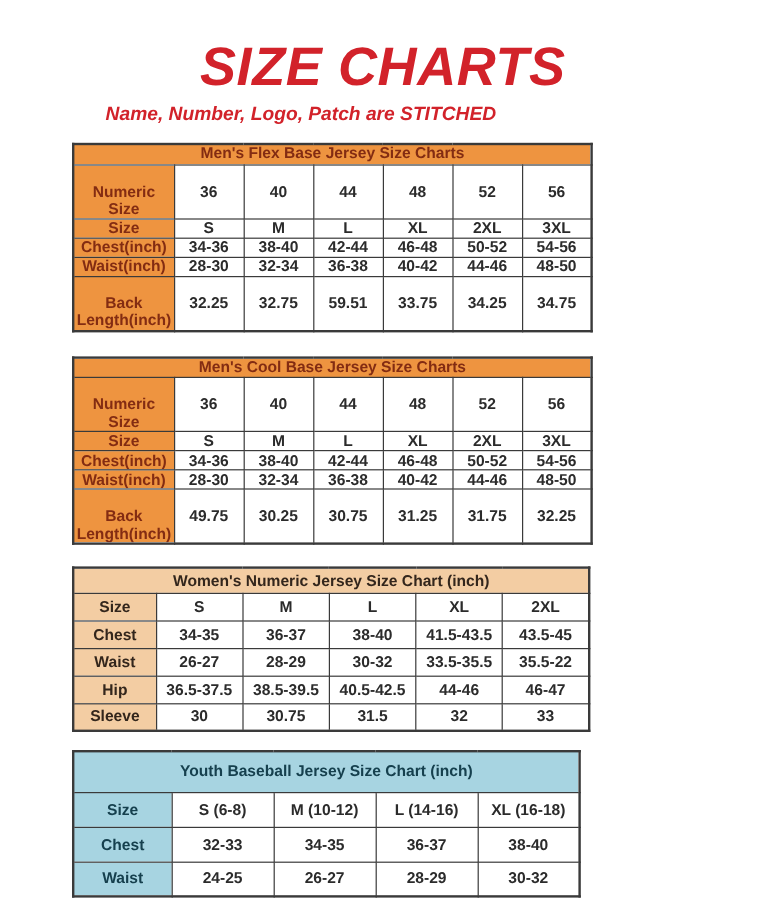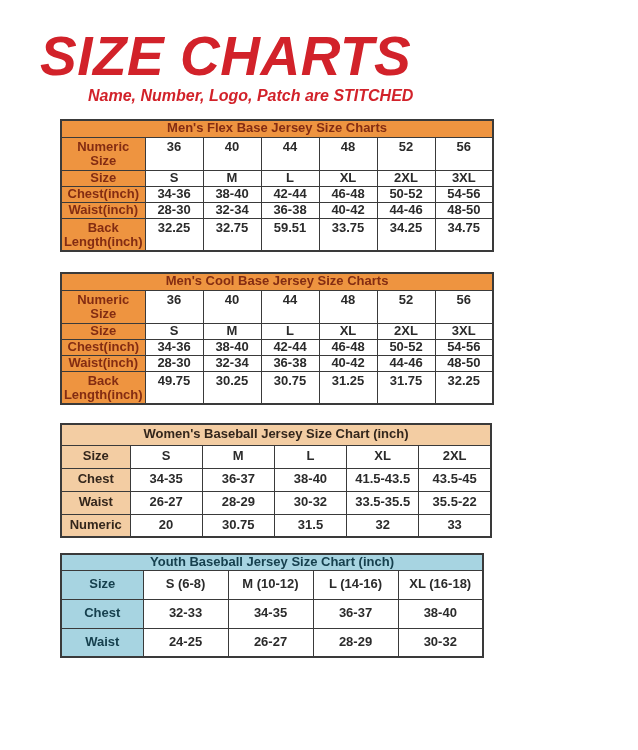--- a/index.html
+++ b/index.html
@@ -8,21 +8,22 @@
     background: #ffffff;
   }
   body {
     width: 638px;
     height: 750px;
     font-family: "Liberation Sans", sans-serif;
     overflow: hidden;
   }
   .page-title {
     margin: 32px 40px 0 40px;
-    font-size: 55px;
+    text-align: center;
+    font-size: 45px;
     line-height: 48px;
     font-weight: bold;
     font-style: italic;
     color: #D2222A;
     letter-spacing: 0.5px;
   }
   .subtitle {
     margin: 4px 60px 0 88px;
     font-size: 16px;
     line-height: 23px;
@@ -47,21 +48,21 @@
     border: 1px solid #3a3a3a;
     text-align: center;
     vertical-align: middle;
     font-size: 13px;
     line-height: 1.12;
     font-weight: bold;
     color: #2b2b2b;
     padding: 0 1px;
     overflow: hidden;
   }
-  tr.data-row.tall td { vertical-align: top; padding-top: 2px; }
+  tr.data-row.tall td { vertical-align: top; padding-top: 15px; }
 
   
   .theme-orange { width: 432px; }
   .theme-orange .col-label { width: 84px; }
   .theme-orange .col-data  { width: 58px; }
   .theme-orange .title-row td,
   .theme-orange .label-cell { background: #EE9440; color: #832C12; }
   .theme-orange .title-row { height: 17px; }
   .theme-orange .data-row  { height: 16px; }
   .theme-orange .data-row.tall { height: 33px; }
@@ -72,21 +73,21 @@
   .theme-peach .title-row td,
   .theme-peach .label-cell { background: #F3CDA3; color: #33261C; }
   .theme-peach .title-row { height: 21px; }
   .theme-peach .data-row  { height: 23px; }
 
   
   .theme-blue { width: 424px; }
   .theme-blue .col-label { width: 82px; }
   .theme-blue .title-row td,
   .theme-blue .label-cell { background: #A7D4E1; color: #16404E; }
-  .theme-blue .title-row { height: 16px; }
+  .theme-blue .title-row { height: 34px; }
   .theme-blue .data-row  { height: 29px; }
 </style>
 </head>
 <body>
 
 <div class="page">
   <h1 class="page-title">SIZE CHARTS</h1>
   <p class="subtitle"><span>Name, Number, Logo, Patch are STITCHED</span><br></p>
 
   <div class="tables-wrap">
@@ -221,21 +222,21 @@
           <colgroup>
             <col class="col-label">
             <col class="col-data">
             <col class="col-data">
             <col class="col-data">
             <col class="col-data">
             <col class="col-data">
           </colgroup>
           <tbody>
             <tr class="title-row">
-              <td colspan="6">Women's Baseball Jersey Size Chart (inch)</td>
+              <td colspan="6">Women's Numeric Jersey Size Chart (inch)</td>
             </tr>
             <tr class="data-row">
               <td class="label-cell">Size</td>
               <td class="value-cell">S</td>
               <td class="value-cell">M</td>
               <td class="value-cell">L</td>
               <td class="value-cell">XL</td>
               <td class="value-cell">2XL</td>
             </tr>
             <tr class="data-row">
@@ -248,22 +249,30 @@
             </tr>
             <tr class="data-row">
               <td class="label-cell">Waist</td>
               <td class="value-cell">26-27</td>
               <td class="value-cell">28-29</td>
               <td class="value-cell">30-32</td>
               <td class="value-cell">33.5-35.5</td>
               <td class="value-cell">35.5-22</td>
             </tr>
             <tr class="data-row">
-              <td class="label-cell">Numeric</td>
-              <td class="value-cell">20</td>
+              <td class="label-cell">Hip</td>
+              <td class="value-cell">36.5-37.5</td>
+              <td class="value-cell">38.5-39.5</td>
+              <td class="value-cell">40.5-42.5</td>
+              <td class="value-cell">44-46</td>
+              <td class="value-cell">46-47</td>
+            </tr>
+            <tr class="data-row">
+              <td class="label-cell">Sleeve</td>
+              <td class="value-cell">30</td>
               <td class="value-cell">30.75</td>
               <td class="value-cell">31.5</td>
               <td class="value-cell">32</td>
               <td class="value-cell">33</td>
             </tr>
           </tbody>
         </table>
       </div>
     <div class="table-holder t4">
         <table class="size-table theme-blue">

